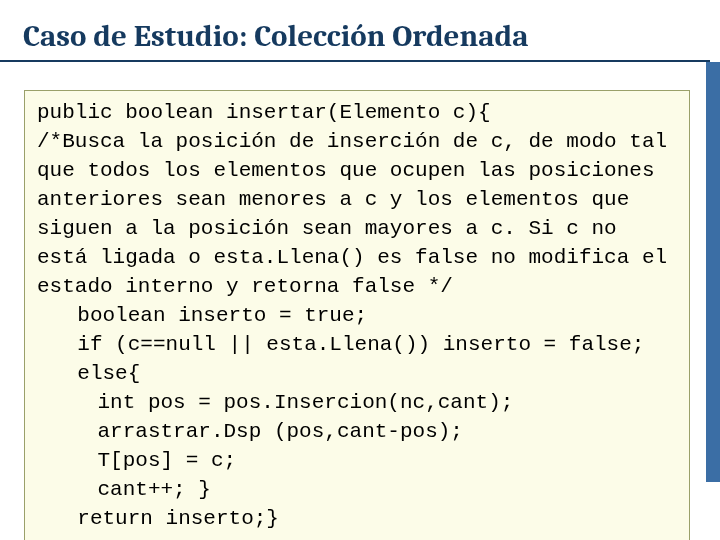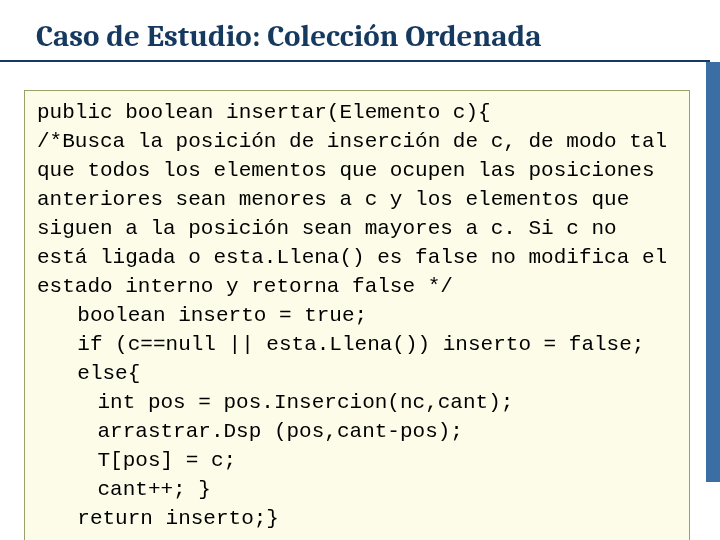--- a/index.html
+++ b/index.html
@@ -16,21 +16,21 @@
     width: 720px;
     height: 540px;
     padding: 18px 0 0 0;
     position: relative;
   }
   .title {
     font-family: Cambria, Georgia, 'Times New Roman', serif;
     font-weight: 700;
     font-size: 31px;
     color: #163a5f;
-    padding: 0 0 6px 36px;
+    padding: 0 0 6px 23px;
     border-bottom: 2px solid #163a5f;
     margin: 0 10px 0 0;
     letter-spacing: 0px;
   }
   .accent-bar {
     position: absolute;
     right: 0;
     top: 62px;
     width: 14px;
     height: 420px;

